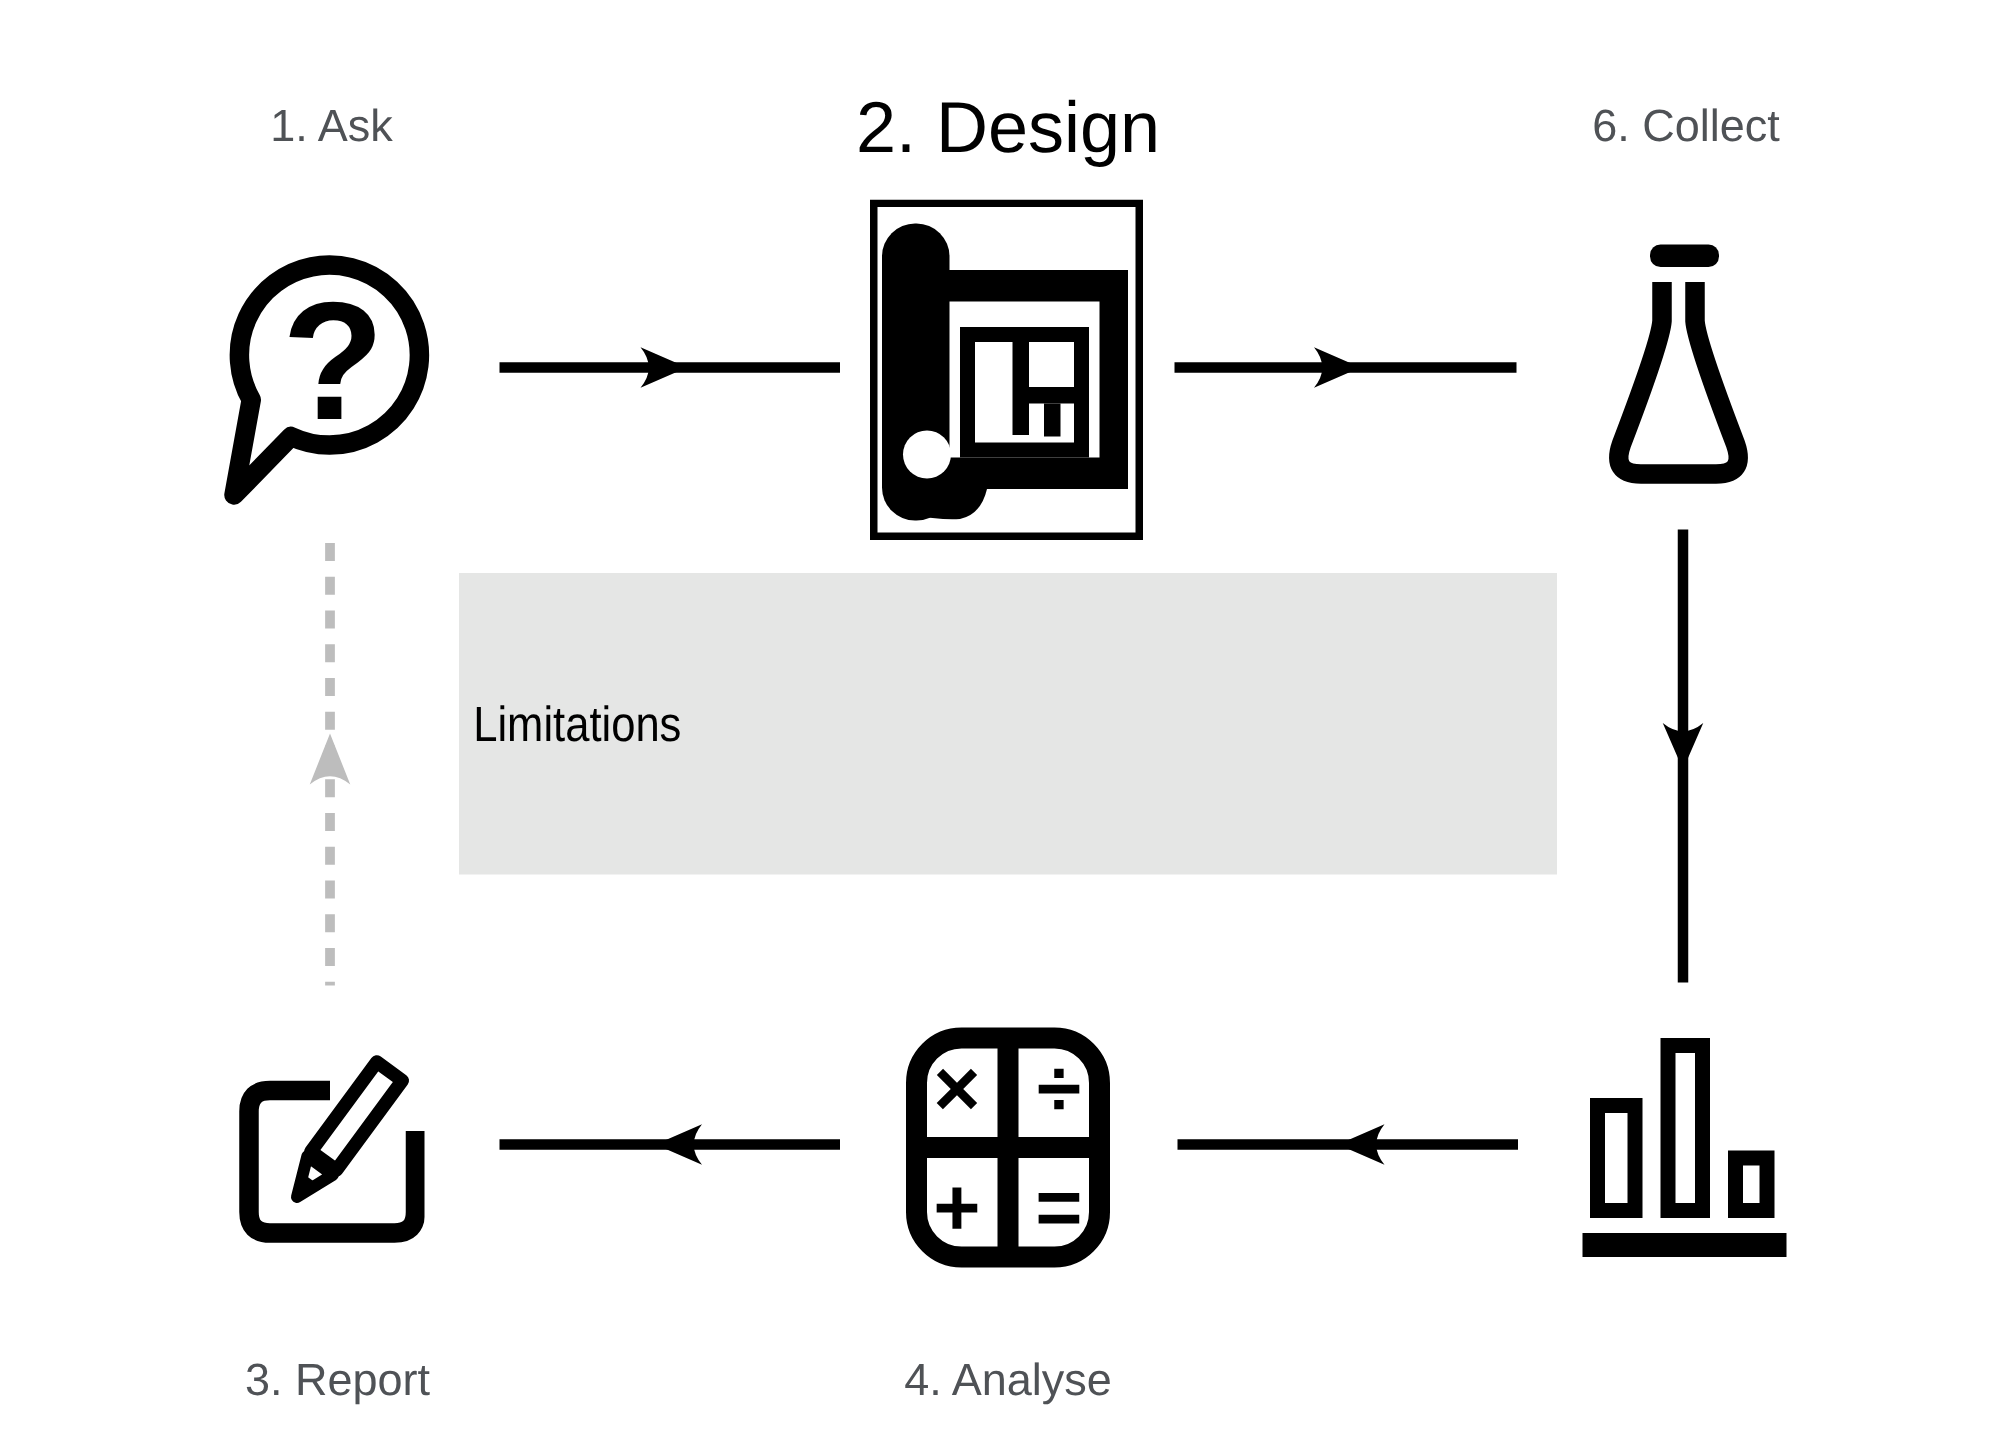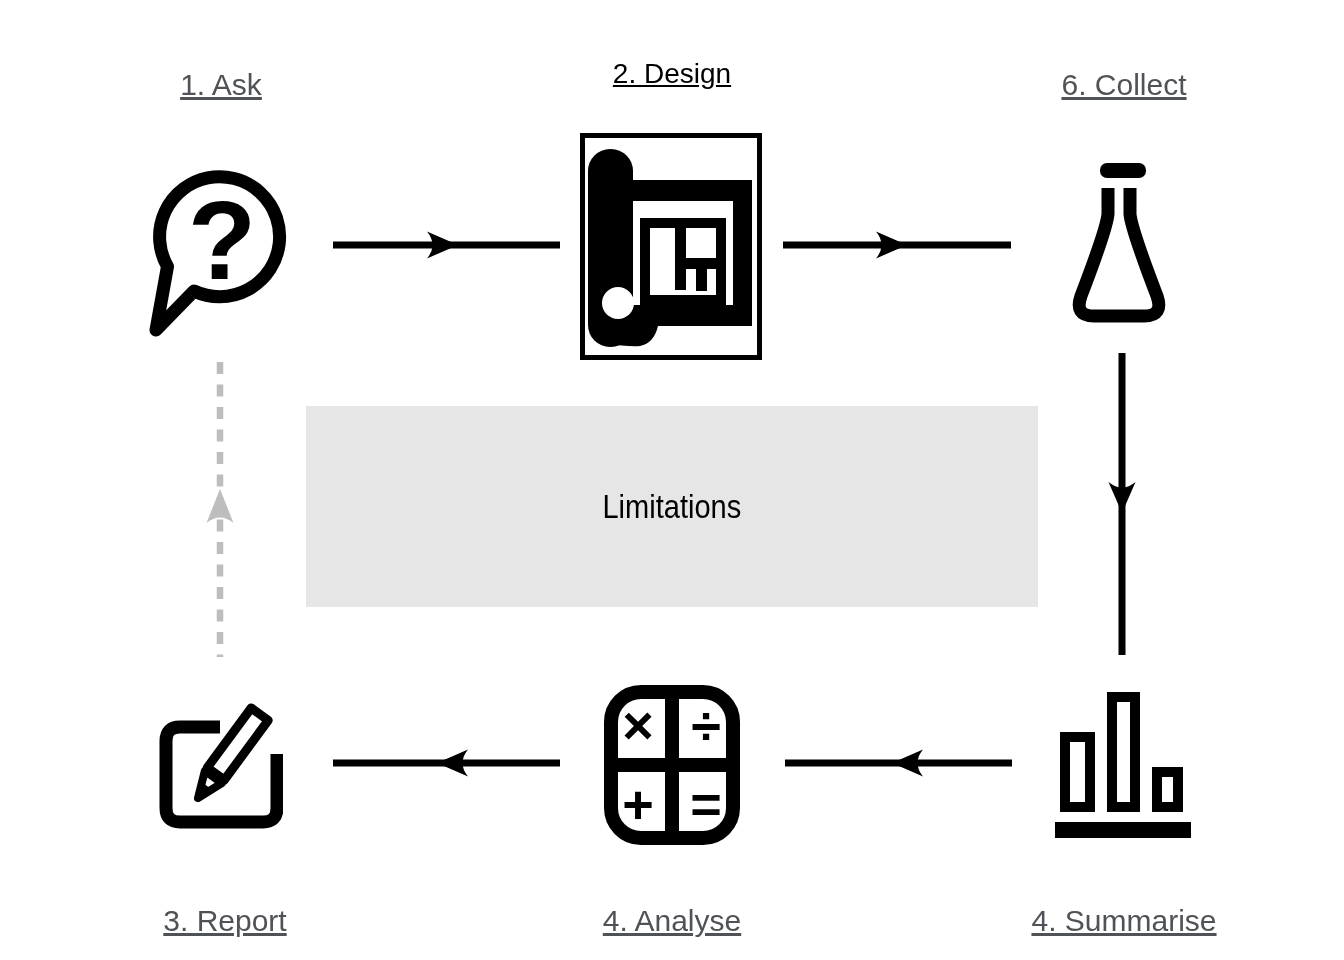--- a/index.html
+++ b/index.html
@@ -1,23 +1,23 @@
 <!DOCTYPE html>
 <html><head>
 <meta charset="utf-8">
 <style>
   html,body{margin:0;padding:0;background:#fff;}
   .canvas{position:relative;width:1344px;height:960px;background:#fff;overflow:hidden;
           font-family:"Liberation Sans",sans-serif;}
   .arrow-layer{position:absolute;left:0;top:0;width:1344px;height:960px;}
-  .step-label{position:absolute;transform:translateX(-50%);color:#4f5256;font-size:30px;white-space:nowrap;text-decoration:underline;}
-  .step-label.design{color:#000;font-size:28px;}
+  .step-label{position:absolute;transform:translateX(-50%);color:#4f5256;font-size:30px;white-space:nowrap;}
+  .step-label.design{color:#000;font-size:48px;}
   .icon{position:absolute;}
-  .limitations-box{position:absolute;left:306px;top:406px;width:732px;height:201px;background:#e5e6e5;
-                   display:flex;align-items:center;justify-content:center;}
+  .limitations-box{position:absolute;left:306px;top:382px;width:732px;height:201px;background:#e5e6e5;
+                   display:flex;align-items:center;}
   .limitations-box span{color:#000;font-size:33px;transform:scaleX(0.88);display:inline-block;}
 </style>
 </head>
 <body>
 
 <div class="canvas">
 
   <svg class="arrow-layer" viewBox="0 0 1344 960">
 
     <g>
@@ -47,21 +47,20 @@
 
     <g>
       <line x1="220" y1="362" x2="220" y2="657" stroke="#bdbdbd" stroke-width="6.5" stroke-dasharray="12 10.5"></line>
       <path d="M220,489 L206.5,523 Q220,512 233.5,523 Z" fill="#bdbdbd"></path>
     </g>
   </svg>
 
   <div class="step-label" style="left:221px;top:68px;">1. Ask</div>
   <div class="step-label design" style="left:672px;top:58px;">2. Design</div>
   <div class="step-label" style="left:1124px;top:68px;">6. Collect</div>
-  <div class="step-label" style="left:1124px;top:904px;">4. Summarise</div>
   <div class="step-label" style="left:672px;top:904px;">4. Analyse</div>
   <div class="step-label" style="left:225px;top:904px;">3. Report</div>
 
   <svg class="icon" style="left:146px;top:166px;" width="146" height="172" viewBox="0 0 146 172">
     <path d="M 21.5,100.5 L 10,164 L 48,125 A 60,60 0 1 0 21.5,100.5 Z" fill="#fff" stroke="#000" stroke-width="13" stroke-linejoin="round"></path>
     <text x="76" y="113" text-anchor="middle" font-size="112" font-weight="bold" font-family="Liberation Sans, sans-serif" fill="#000">?</text>
   </svg>
 
   <svg class="icon" style="left:580px;top:133px;" width="182" height="227" viewBox="0 0 182 227">
     <rect x="2.5" y="2.5" width="177" height="222" fill="#fff" stroke="#000" stroke-width="5"></rect>

